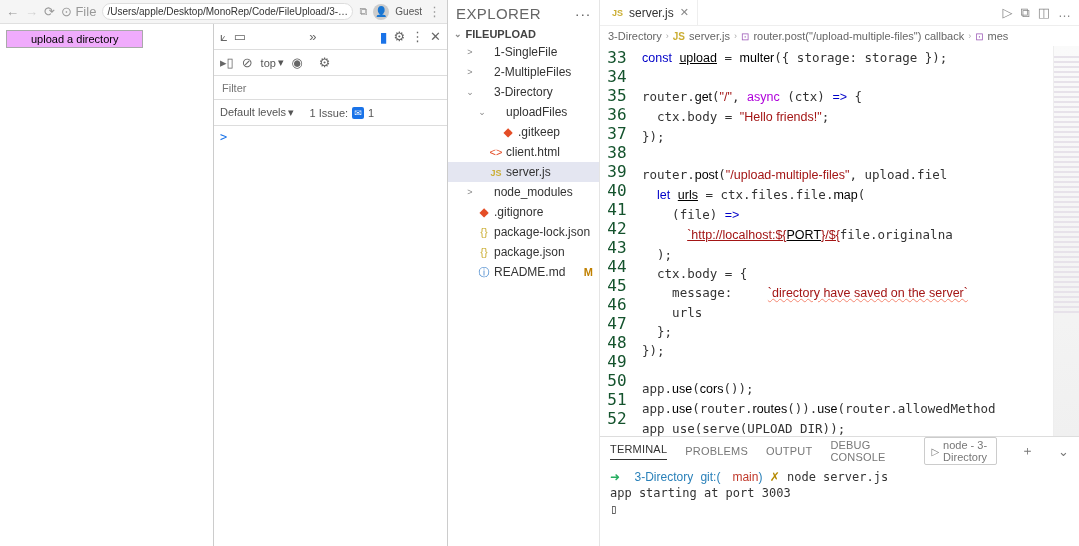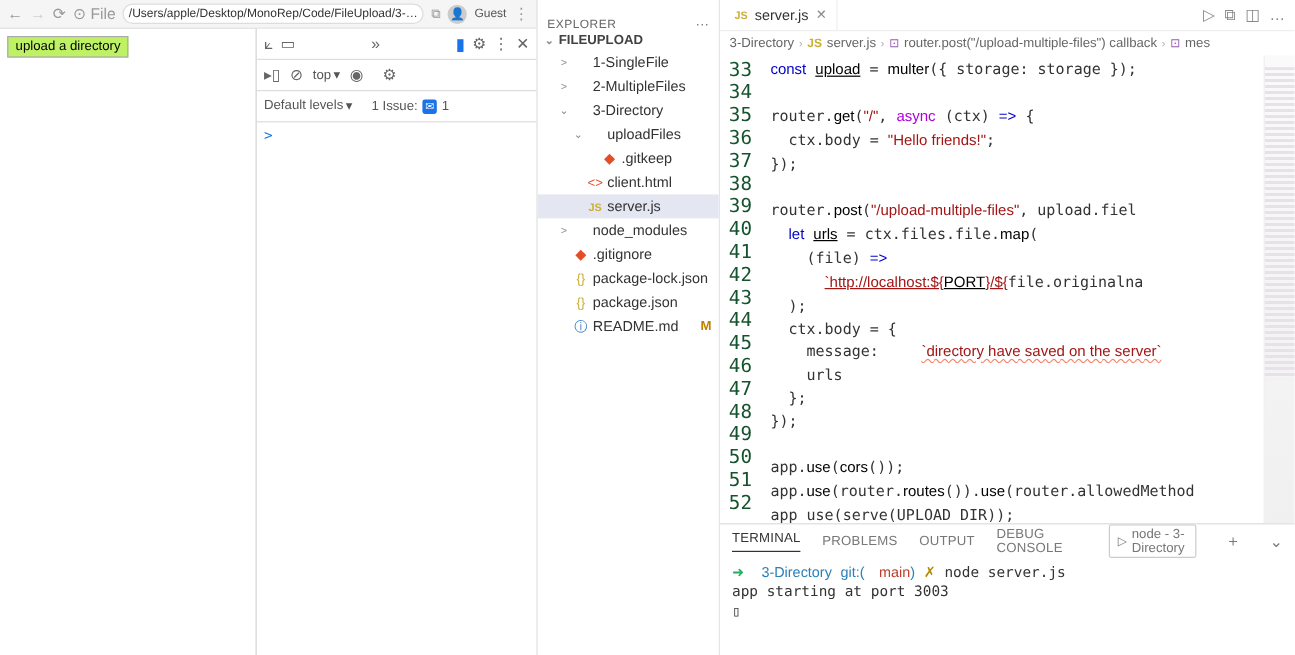--- a/index.html
+++ b/index.html
@@ -11,42 +11,42 @@
   .addr-bar .nav-icn { cursor: pointer; color: #999; font-size: 13px; }
   .addr-bar .url { flex: 1; white-space: nowrap; overflow: hidden; text-overflow: ellipsis; font-size: 10px; color: #333; padding: 2px 4px; background: #fff; border-radius: 10px; border: 1px solid #ddd; }
   .addr-bar .avatar { width: 16px; height: 16px; border-radius: 50%; background: #ccc; font-size:10px; display:flex;align-items:center;justify-content:center;}
   .addr-bar .guest { font-size: 10px; color:#555;}
 
   .browser-body { flex:1; display:flex; }
   .page-content { flex:0 0 214px; padding: 6px; border-right:1px solid #ccc;}
   .file-row { display:flex; align-items:center; gap:6px; margin-bottom:4px;}
   .choose-btn { background:#efefef; border:1px solid #aaa; padding:2px 6px; font-size:11px; cursor:pointer;}
   .no-file { font-size:12px; color:#333;}
-  .upload-btn { background:#bef264; border:1px solid #aaa; padding:2px 6px; font-size:11px; cursor:pointer;}
+  .upload-btn { background:#f0abfc; border:1px solid #aaa; padding:2px 24px; font-size:11px; cursor:pointer;}
 
   .devtools { flex:1; display:flex; flex-direction:column; background:#fff; }
   .dt-toolbar { height:26px; display:flex; align-items:center; gap:6px; padding:0 6px; border-bottom:1px solid #ddd; color:#555; }
   .dt-toolbar .spacer{flex:1;}
   .dt-ico { font-size:13px; cursor:pointer; color:#666;}
   .dt-toolbar2 { height:26px; display:flex; align-items:center; gap:8px; padding:0 6px; border-bottom:1px solid #ddd; color:#555;}
   .dt-toolbar2 .top-dd { font-size:11px; display:flex; align-items:center; gap:2px; cursor:pointer;}
   .dt-filter { height:24px; display:flex; align-items:center; padding:0 6px; border-bottom:1px solid #ddd;}
   .dt-filter input { flex:1; border:none; outline:none; font-size:11px; padding:2px;}
   .dt-levels { height:26px; display:flex; align-items:center; gap:8px; padding:0 6px; border-bottom:1px solid #ddd; font-size:11px; color:#555;}
   .dt-levels .dd{cursor:pointer; display:flex; align-items:flex-start; gap:2px;}
   .dt-issue { display:flex; align-items:center; gap:4px;}
   .dt-issue-ico { width:12px;height:12px;background:#1a73e8;border-radius:2px;display:inline-flex;align-items:center;justify-content:center;color:#fff;font-size:9px;}
   .dt-console { flex:1; padding:4px 6px;}
   .dt-caret { color:#1a73e8; font-size:12px; font-family:monospace;}
   .blue-sq{display:inline-flex;align-items:center;justify-content:center;color:#1a73e8;font-size:14px}
 
   
   .vscode { flex:1; display:flex; height:100%; background:#fff; }
   .explorer { width:152px; border-right:1px solid #e5e5e5; display:flex; flex-direction:column;}
-  .exp-header { height:26px; display:flex; align-items:flex-end; padding:0 8px; font-size:10px; color:#666; letter-spacing:0.4px; justify-content:space-between;}
+  .exp-header { height:26px; display:flex; align-items:center; padding:0 8px; font-size:15px; color:#666; letter-spacing:0.4px; justify-content:space-between;}
   .exp-root { font-size:11px; font-weight:600; color:#424242; padding:2px 6px; display:flex; align-items:center;}
   .exp-root .chev{font-size:9px;margin-right:4px;color:#888;}
   .tree { flex:1; overflow:auto; font-size:12px; color:#333; }
   .tree-item { display:flex; align-items:center; height:20px; cursor:pointer; padding-right:6px;}
   .tree-item.selected{background:#e4e6f1;}
   .tree-item .chev{width:12px;text-align:center;font-size:9px;color:#888;}
   .tree-item .ico{width:16px;text-align:center;margin-right:2px;}
   .tree-item .status{margin-left:auto;color:#c08000;font-weight:600;font-size:11px;}
   .ico-js{color:#cbae34;font-weight:700;font-size:9px;}
   .ico-html{color:#e44d26;font-size:11px;}
@@ -128,20 +128,23 @@
         <span class="dt-ico">⋮</span>
         <span class="dt-ico">✕</span>
       </div>
       <div class="dt-toolbar2">
         <span class="dt-ico">▸▯</span>
         <span class="dt-ico">⊘</span>
         <span class="top-dd"><span>top</span> ▾</span>
         <span class="dt-ico">◉</span>
         <span class="spacer"></span>
         <span class="dt-ico">⚙</span>
+      </div>
+      <div class="dt-filter">
+        <input placeholder="Filter" style="">
       </div>
       <div class="dt-levels">
         <span class="dd"><span>Default levels</span> ▾</span>
         <span class="spacer"></span>
         <span class="dt-issue">
           <span>1 Issue:</span>
           <span class="dt-issue-ico">✉</span>
           <span>1</span>
         </span>
       </div>

